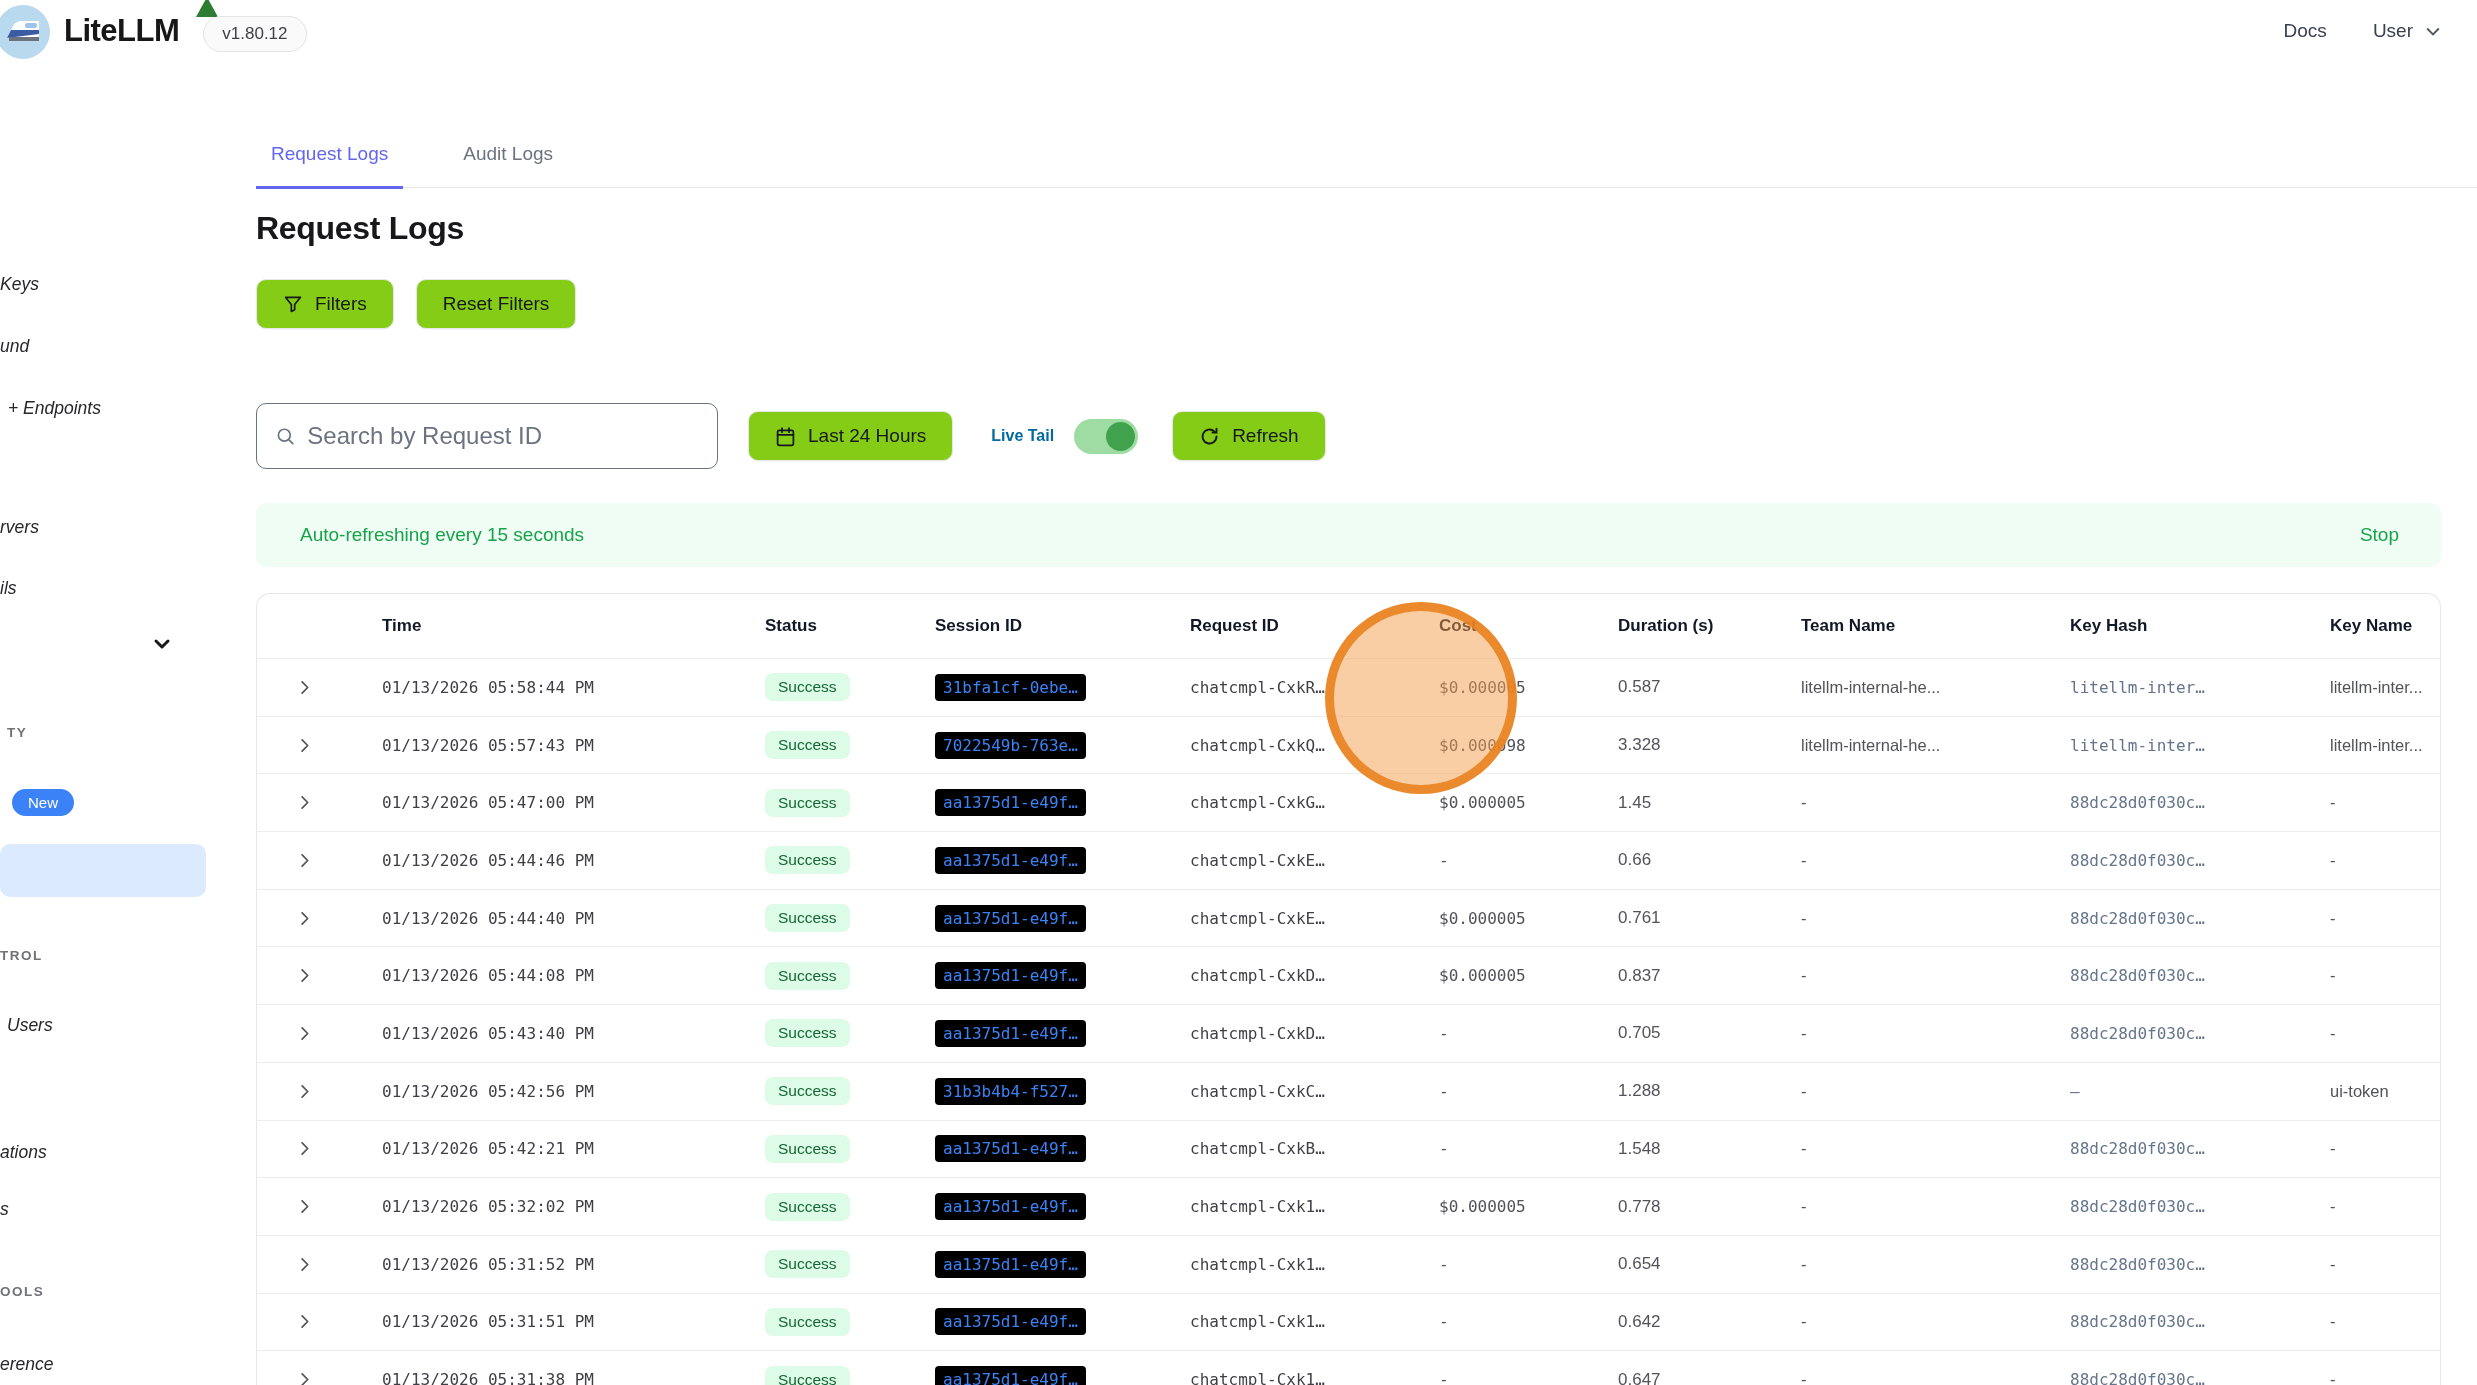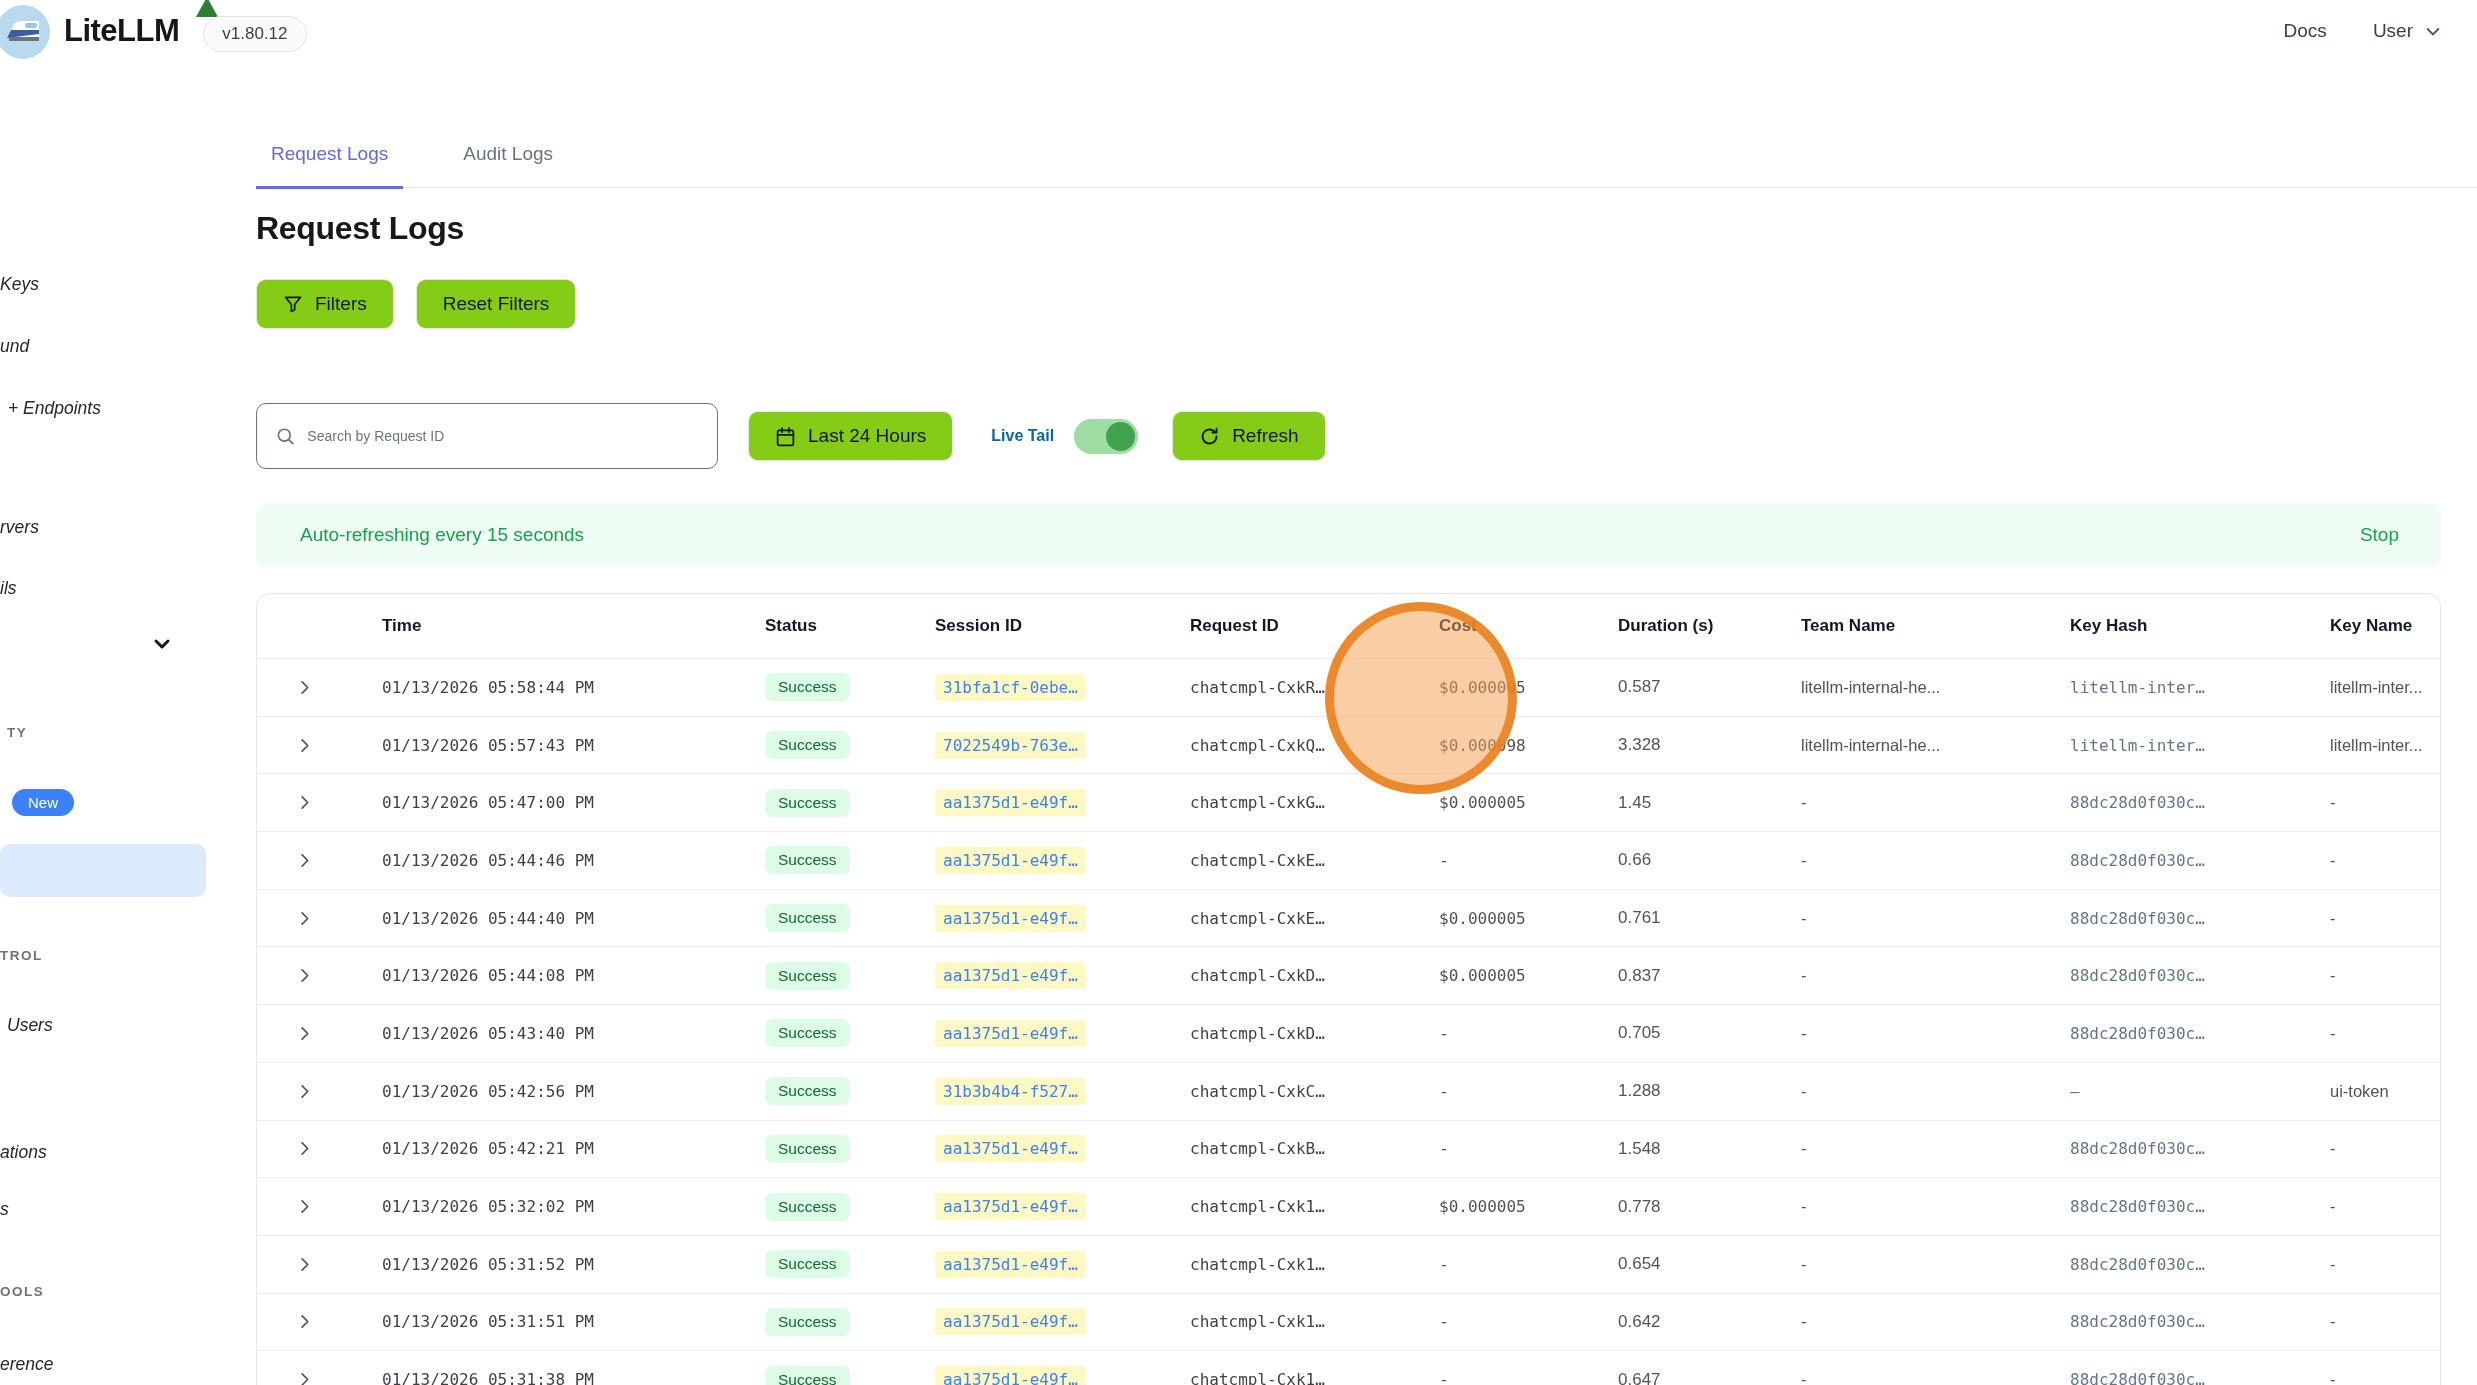--- a/index.html
+++ b/index.html
@@ -41,21 +41,21 @@
   .page-title { margin-top: 22px; font-size: 32px; font-weight: 800; color: #18181b; letter-spacing: -0.3px; }
   .btn {
     display: inline-flex; align-items: center; gap: 12px; background: #84cc16;
     border: 1.5px solid #e5e7eb; border-radius: 10px; padding: 13px 26px;
     font-size: 19px; color: #18181b; cursor: pointer; box-shadow: 0 1px 2px rgba(0,0,0,0.04); white-space: nowrap;
   }
   .filters-row { margin-top: 32px; display: flex; gap: 22px; }
   .toolbar { margin-top: 74px; display: flex; align-items: center; }
   .search-box { width: 462px; height: 66px; border: 1.5px solid #6b7280; border-radius: 10px;
     display: flex; align-items: center; padding: 0 16px 0 18px; gap: 12px; background: #fff; }
-  .search-box input { border: none; outline: none; font-size: 14px; color: #ec4899; width: 100%;
+  .search-box input { border: none; outline: none; font-size: 24px; color: #ec4899; width: 100%;
     font-family: "Liberation Sans", sans-serif; background: transparent; }
   .search-box input::placeholder { color: #6b7280; }
   .time-btn { margin-left: 30px; }
   .livetail-label { margin-left: 38px; font-size: 16px; font-weight: 700; color: #0369a1; }
   .toggle { margin-left: 20px; width: 64px; height: 35px; border-radius: 999px; background: #9edca4; position: relative; cursor: pointer; flex: none; }
   .toggle .knob { position: absolute; right: 3px; top: 3px; width: 29px; height: 29px; border-radius: 50%; background: #41a24e; }
   .refresh-btn { margin-left: 34px; }
   .toolbar-right { margin-left: auto; display: flex; align-items: center; gap: 28px; }
   .results-text { font-size: 19px; color: #3f3f46; }
   .page-text { font-size: 19px; color: #27272a; margin-left: 6px; }
@@ -69,21 +69,21 @@
   
   .table-card { margin-top: 26px; border: 1px solid #e5e7eb; border-bottom: none; border-radius: 14px 14px 0 0; overflow: hidden; background: #fff; }
   .trow, .thead-row { display: grid; grid-template-columns: 125px 383px 170px 255px 249px 179px 183px 269px 260px minmax(0,1fr); align-items: center; }
   .thead-row { height: 64px; font-size: 17px; font-weight: 700; color: #111827; }
   .trow { height: 57.7px; border-top: 1px solid #ededf0; font-size: 16px; }
   .cell { padding-right: 14px; white-space: nowrap; overflow: hidden; }
   .cell.expander { padding-left: 38px; cursor: pointer; display: flex; align-items: center; }
   .mono { font-family: "DejaVu Sans Mono", monospace; }
   .c-time { color: #3f3f46; font-size: 16px; }
   .badge-success { display: inline-block; background: #dcfce7; color: #166534; font-size: 15.5px; padding: 5px 13px; border-radius: 8px; }
-  .session-chip { display: inline-block; background: #fef9c3; color: #3b82f6; font-size: 16px; padding: 4px 8px; border-radius: 4px; cursor: pointer; }
+  .session-chip { display: inline-block; background: #000000; color: #3b82f6; font-size: 16px; padding: 4px 8px; border-radius: 4px; cursor: pointer; }
   .c-req { color: #3f3f46; }
   .c-cost { color: #52525b; }
   .c-dur { color: #52525b; font-size: 17px; }
   .c-team { color: #52525b; font-size: 16.5px; }
   .c-hash { color: #64748b; }
   .c-keyname { color: #52525b; font-size: 16.5px; }
   
   .click-indicator {
     position: absolute; left: 1325px; top: 602px; width: 192px; height: 192px;
     border-radius: 50%; background: rgba(245,158,75,0.5); border: 9px solid rgba(232,130,30,0.88);

